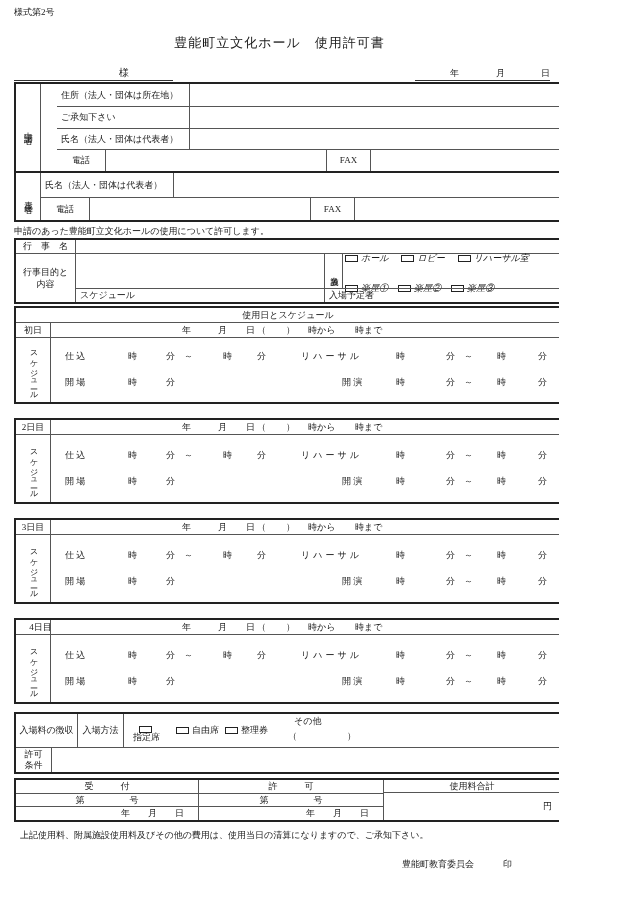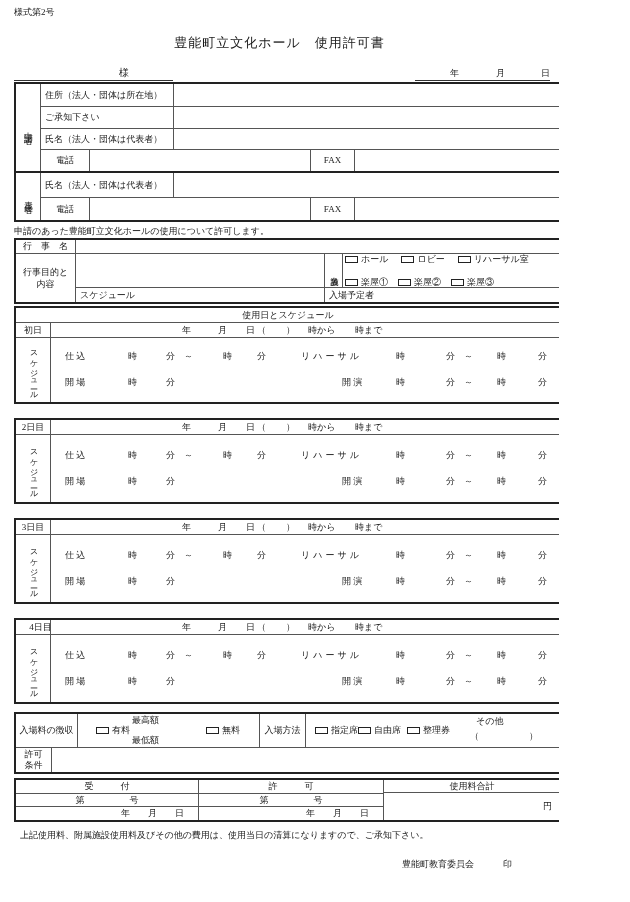--- a/index.html
+++ b/index.html
@@ -32,21 +32,21 @@
   <div class="abs" style="left:0;right:0;top:36px;text-align:center;font-size:13px;letter-spacing:1px;">豊能町立文化ホール　使用許可書</div>
 
   <span class="abs" style="left:119px;top:68px;font-size:10px;">様</span>
   <div class="abs underline" style="left:14px;top:67px;width:159px;height:13px;"></div>
   <span class="abs" style="left:450px;top:69px;">年</span>
   <span class="abs" style="left:496px;top:69px;">月</span>
   <span class="abs" style="left:541px;top:69px;">日</span>
   <div class="abs underline" style="left:415px;top:67px;width:135px;height:13px;"></div>
 
   <div class="tbl" style="top:82px;height:140px;">
-    <div class="flex" style="height:87px;">
+    <div class="flex" style="height:87px;gap:16px;">
       <div class="vlbl br" style="width:25px;">申請者</div>
       <div class="col" style="flex:1;">
         <div class="flex" style="height:22px;">
           <div class="cell br" style="width:133px;">住所（法人・団体は所在地）</div>
           <div class="cell" style="flex:1;"></div>
         </div>
         <div class="flex bt" style="height:22px;">
           <div class="cell br" style="width:133px;">ご承知下さい</div>
           <div class="cell" style="flex:1;"></div>
         </div>
@@ -88,21 +88,21 @@
     </div>
     <div class="flex bt" style="height:49px;">
       <div class="col br ctr" style="width:60px;justify-content:center;align-items:center;gap:3px;">
         <span>行事目的と</span>
         <span>内容</span>
       </div>
       <div class="col" style="flex:1;">
         <div class="flex" style="height:34px;">
           <div class="cell br" style="width:249px;"></div>
           <div class="vlbl br" style="width:18px;font-size:8px;letter-spacing:0;">施設名</div>
-          <div class="col" style="flex:1;justify-content:flex-end;gap:14px;padding-left:2px;">
+          <div class="col" style="flex:1;justify-content:flex-start;gap:21px;padding-left:2px;font-style:italic;">
             <div class="flex" style="gap:13px;">
               <span class="cbi">
                   <span class="cb"></span>
                   <span>ホール</span>
                 </span>
               <span class="cbi">
                   <span class="cb"></span>
                   <span>ロビー</span>
                 </span>
               <span class="cbi">
@@ -287,35 +287,23 @@
         <span class="tk" style="left:395px;top:42px;">分　～</span>
         <span class="tk" style="left:446px;top:42px;">時</span>
         <span class="tk" style="left:487px;top:42px;">分</span>
       </div>
     </div>
   </div>
 
   <div class="tbl" style="top:712px;height:62px;">
     <div class="flex" style="height:33px;">
       <div class="cell br ctr" style="width:62px;">入場料の徴収</div>
-      <div class="br rel" style="width:182px;">
-        <span class="tk" style="left:54px;top:2px;">最高額</span>
-        <span class="tk cbi" style="left:18px;top:12px;">
-            <span class="cb"></span>
-            <span>有料</span>
-          </span>
-        <span class="tk" style="left:54px;top:22px;">最低額</span>
-        <span class="tk cbi" style="left:128px;top:12px;">
-            <span class="cb"></span>
-            <span>無料</span>
-          </span>
-      </div>
       <div class="cell br ctr" style="width:46px;">入場方法</div>
       <div class="rel" style="flex:1;">
-        <span class="tk cbi" style="left:9px;top:12px;">
+        <span class="tk cbi" style="left:9px;top:12px;flex-direction:column;">
             <span class="cb"></span>
             <span>指定席</span>
           </span>
         <span class="tk cbi" style="left:52px;top:12px;">
             <span class="cb"></span>
             <span>自由席</span>
           </span>
         <span class="tk cbi" style="left:101px;top:12px;">
             <span class="cb"></span>
             <span>整理券</span>

